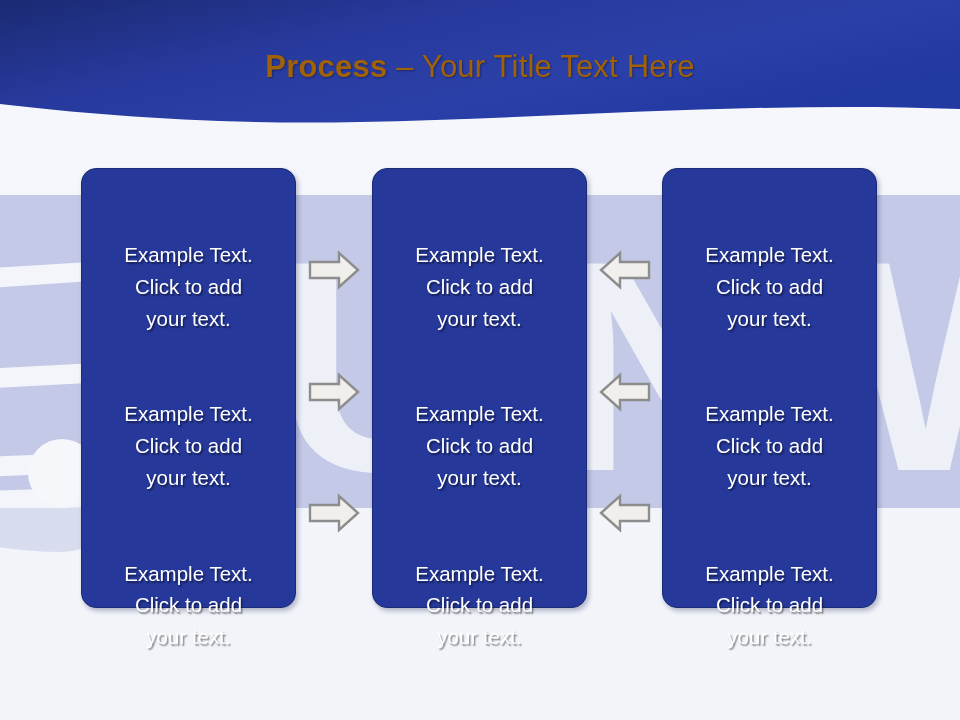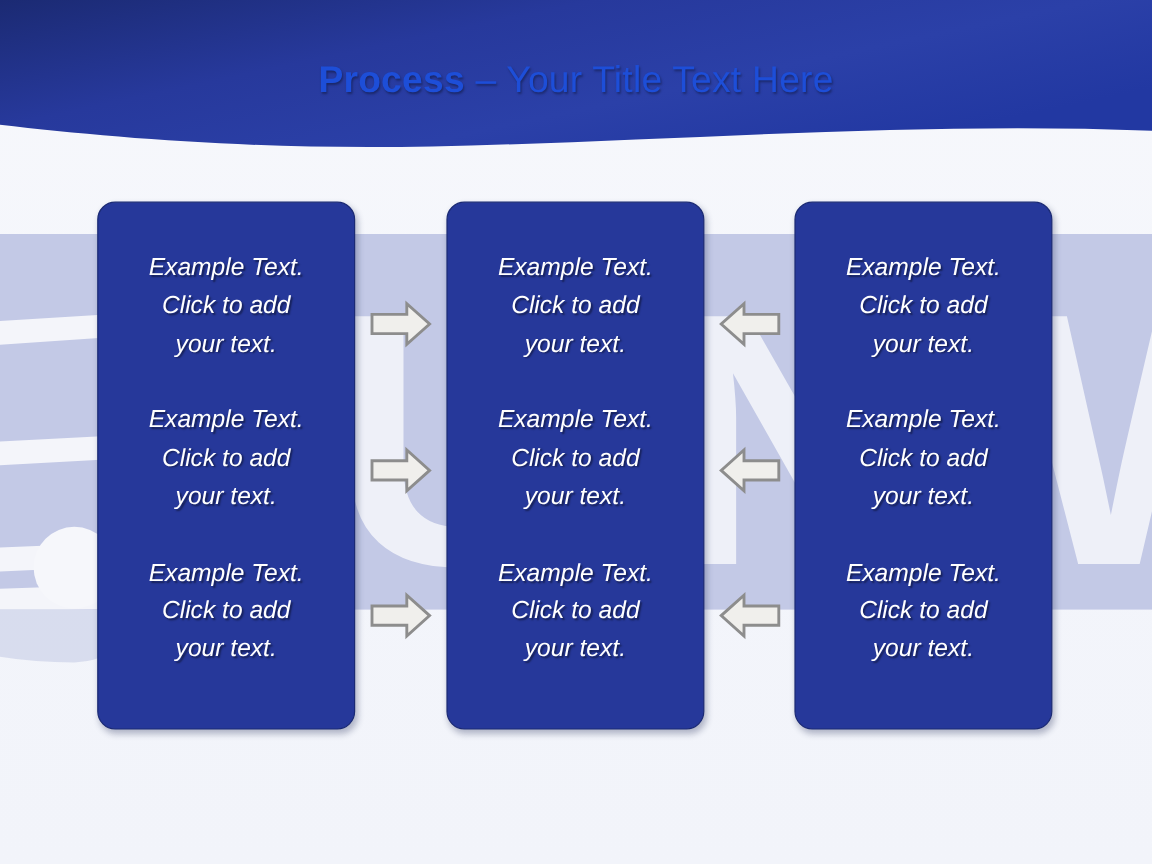--- a/index.html
+++ b/index.html
@@ -49,21 +49,21 @@
     top: 0;
     width: 960px;
     height: 140px;
   }
   .title {
     position: absolute;
     left: 0;
     top: 50px;
     width: 960px;
     text-align: center;
-    color: #1d4ed8;
+    color: #a16207;
     font-size: 31px;
     letter-spacing: 0.2px;
     line-height: 1.1;
     text-shadow: 1px 1px 2px rgba(0,0,0,0.35);
     white-space: nowrap;
   }
   .title .strong { font-weight: bold; }
   .title .rest   { font-weight: normal; }
 
   
@@ -82,28 +82,28 @@
     justify-content: flex-start;
     align-items: center;
     padding-top: 38px;
   }
   #pbox-1 { left: 81px; }
   #pbox-2 { left: 372px; }
   #pbox-3 { left: 662px; }
 
   .pblock {
     color: #ffffff;
-    font-style: italic;
     font-size: 20.5px;
     line-height: 1.55;
     text-align: center;
     width: 182px;
     text-shadow: 1.5px 1.5px 1.5px rgba(0,0,0,0.45);
     margin-bottom: 32px;
     white-space: pre-line;
+    margin-top: 32px;
   }
   .pblock:last-child { margin-bottom: 0; }
 
   
   .arrow {
     position: absolute;
     width: 54px;
     height: 42px;
   }
   .arrow svg { display: block; width: 54px; height: 42px; }

